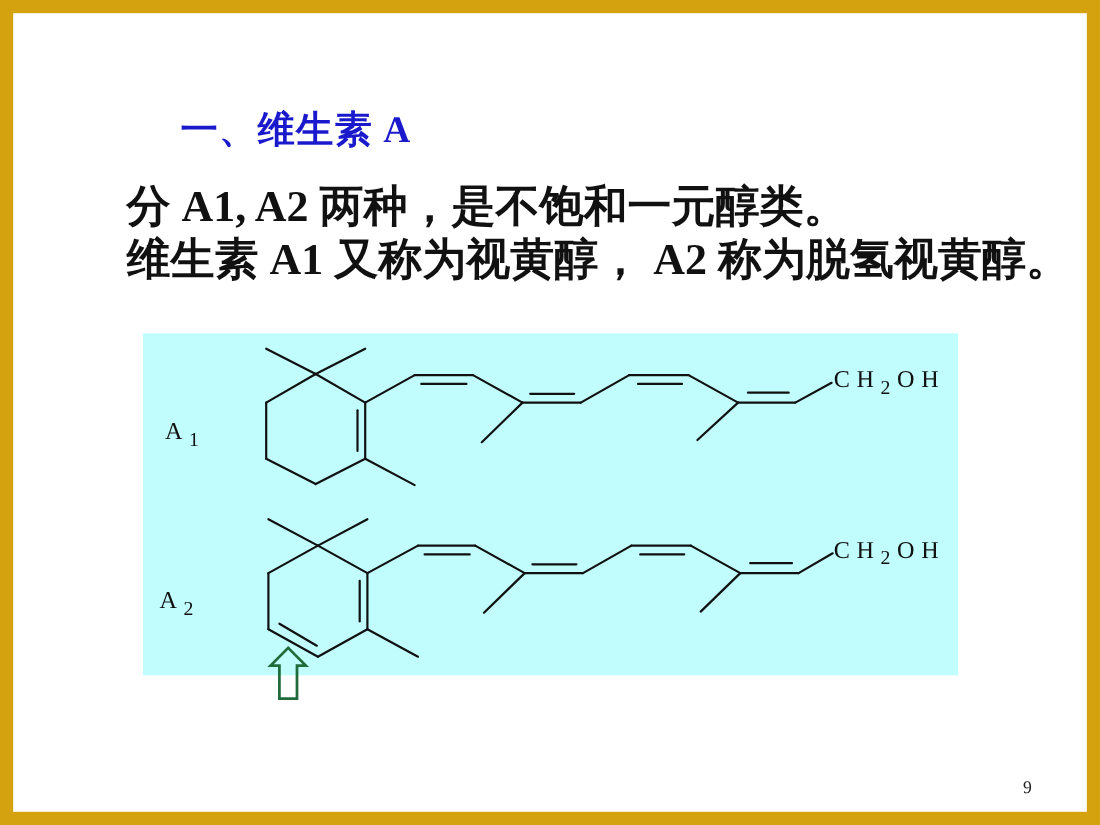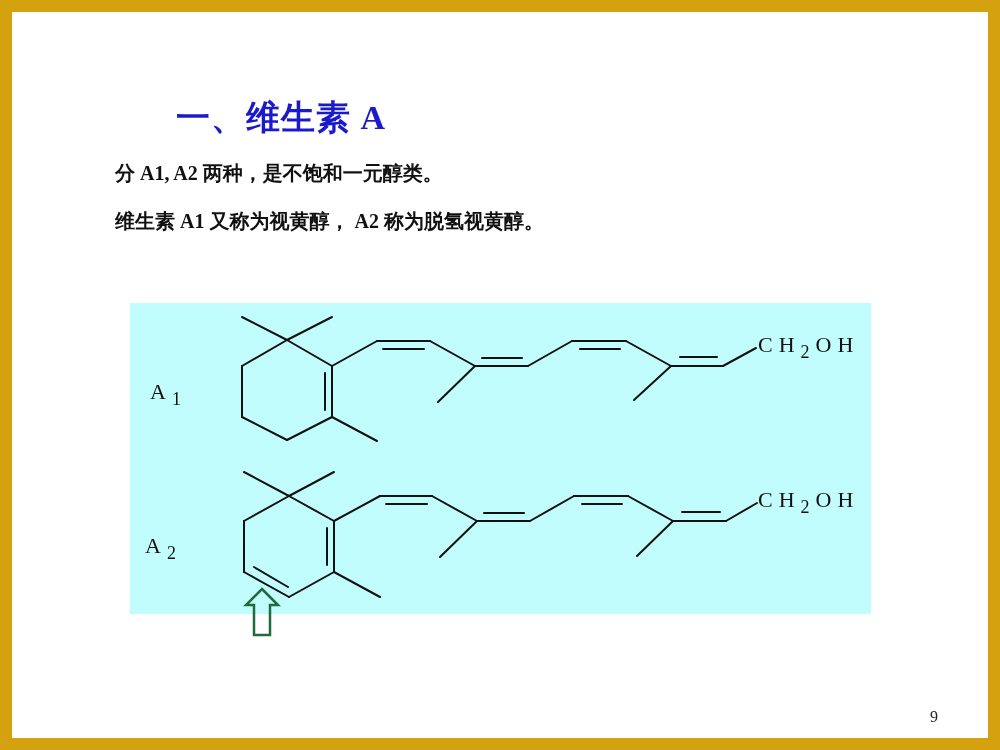--- a/index.html
+++ b/index.html
@@ -6,27 +6,27 @@
   body {
     width: 1000px; height: 750px; position: relative; overflow: hidden;
     background: #d4a20f;
     font-family: "Liberation Serif", "DejaVu Serif", serif;
   }
   .slide {
     position: absolute; left: 12px; top: 12px; width: 976px; height: 726px;
     background: #ffffff;
   }
   .title {
-    position: absolute; left: 176px; top: 95px;
+    position: absolute; left: 164px; top: 95px;
     font-size: 34px; font-weight: bold; color: #1a1acc;
     white-space: nowrap; letter-spacing: 1px;
   }
   .line {
     position: absolute; left: 115px;
-    font-size: 20px; font-weight: bold; color: #111;
+    font-size: 40px; font-weight: bold; color: #111;
     white-space: nowrap;
   }
   .line1 { top: 160px; }
   .line2 { top: 208px; }
   .panel {
     position: absolute; left: 130px; top: 303px; width: 741px; height: 311px;
     background: #c2fdfd;
   }
   svg.chem { position: absolute; left: 0; top: 0; width: 1000px; height: 750px; }
   .page-num {

